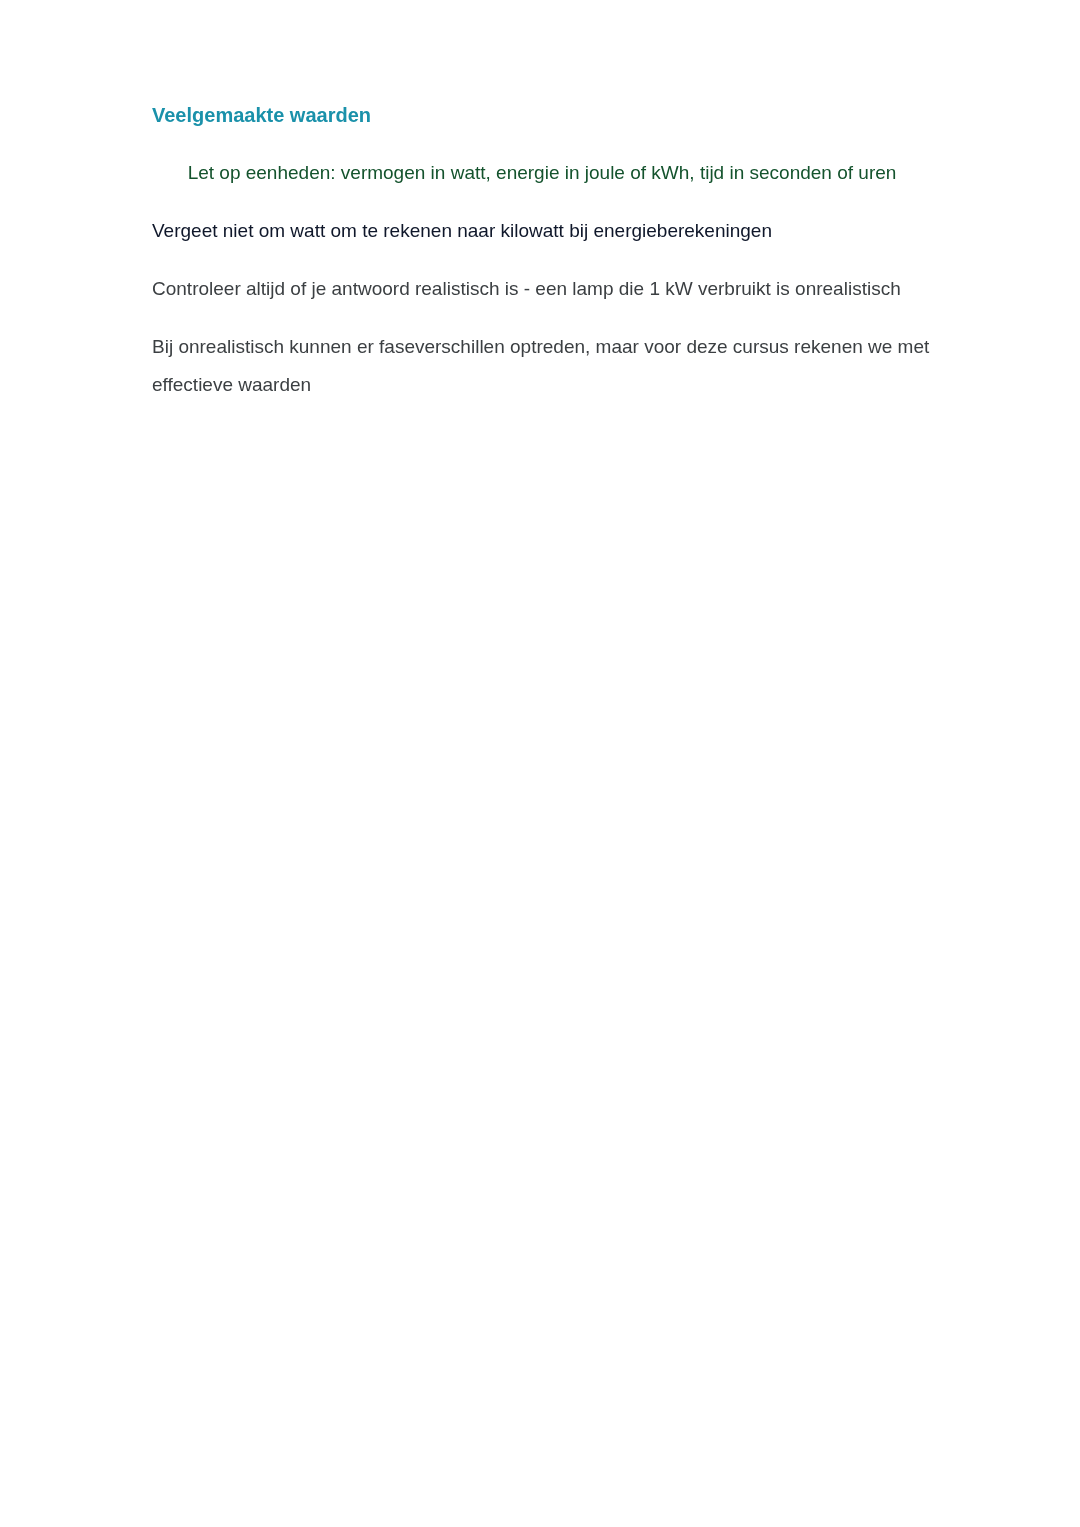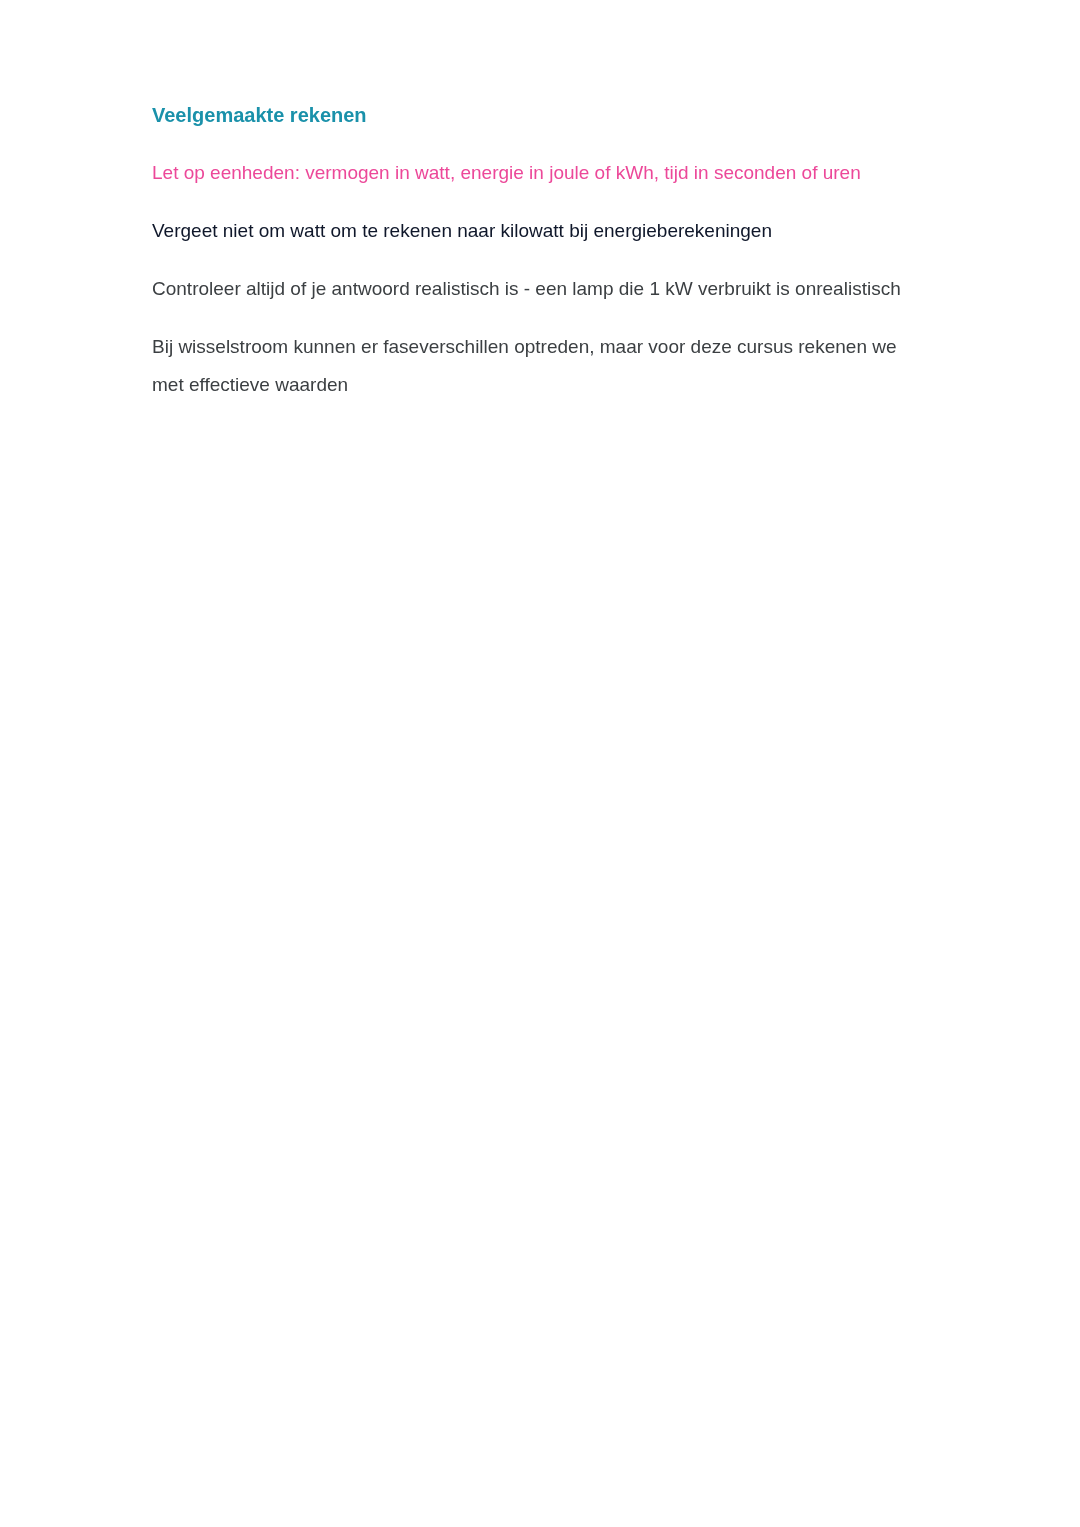--- a/index.html
+++ b/index.html
@@ -34,19 +34,19 @@
     line-height: 38px;
     font-weight: 400;
     color: #3b3f42;
   }
 </style>
 </head>
 <body>
 
 <div class="page" style="background: rgb(255, 255, 255);">
   <div class="content">
-    <h3 class="section-heading" style="color: rgb(26, 145, 170);">Veelgemaakte rekenen</h3>
-    <p class="body-paragraph" style="color: #ec4899;">Let op eenheden: vermogen in watt, energie in joule of kWh, tijd in seconden of uren</p>
+    <h3 class="section-heading" style="color: rgb(26, 145, 170);">Veelgemaakte waarden</h3>
+    <p class="body-paragraph" style="color: #14532d; text-align: center;">Let op eenheden: vermogen in watt, energie in joule of kWh, tijd in seconden of uren</p>
     <p class="body-paragraph" style="color: #0f172a;">Vergeet niet om watt om te rekenen naar kilowatt bij energieberekeningen</p>
     <p class="body-paragraph" style="color: rgb(59, 63, 66);">Controleer altijd of je antwoord realistisch is - een lamp die 1 kW verbruikt is onrealistisch</p>
-    <p class="body-paragraph" style="color: rgb(59, 63, 66);">Bij wisselstroom kunnen er faseverschillen optreden, maar voor deze cursus rekenen we met effectieve waarden</p>
+    <p class="body-paragraph" style="color: rgb(59, 63, 66);">Bij onrealistisch kunnen er faseverschillen optreden, maar voor deze cursus rekenen we met effectieve waarden</p>
   </div>
 </div>
 
 </body></html>

